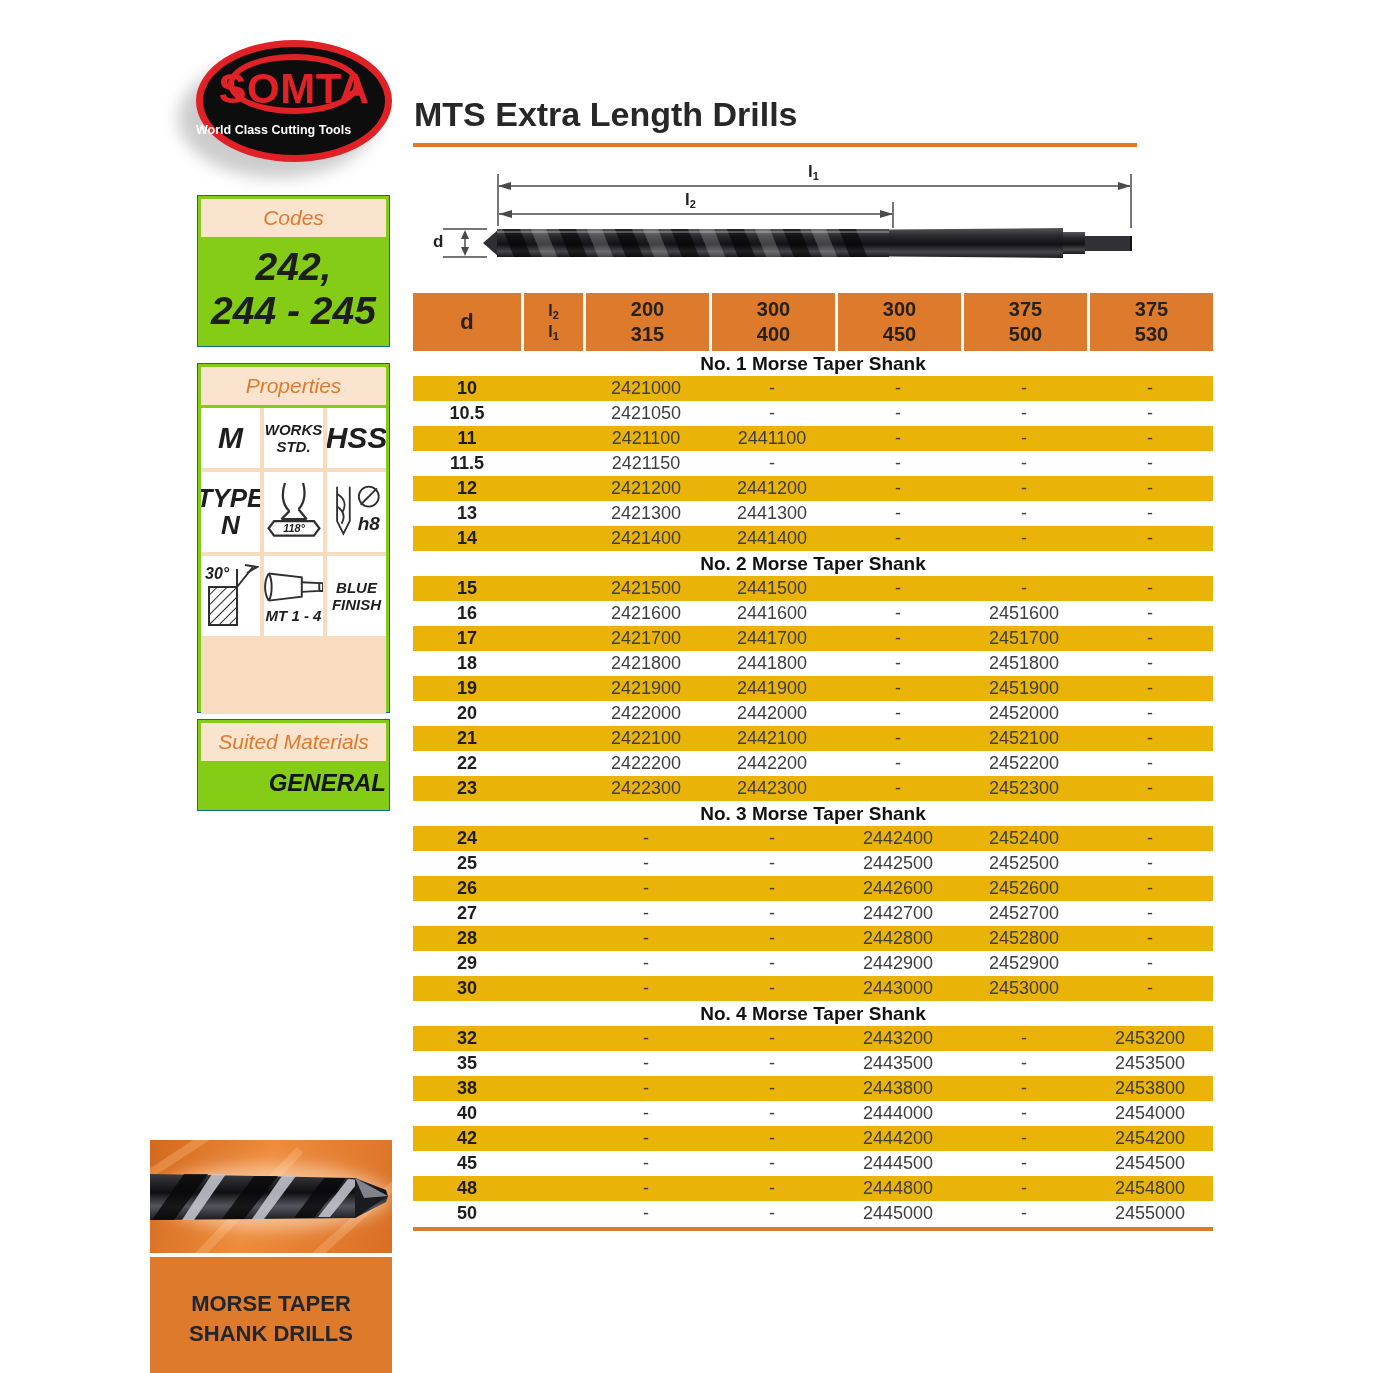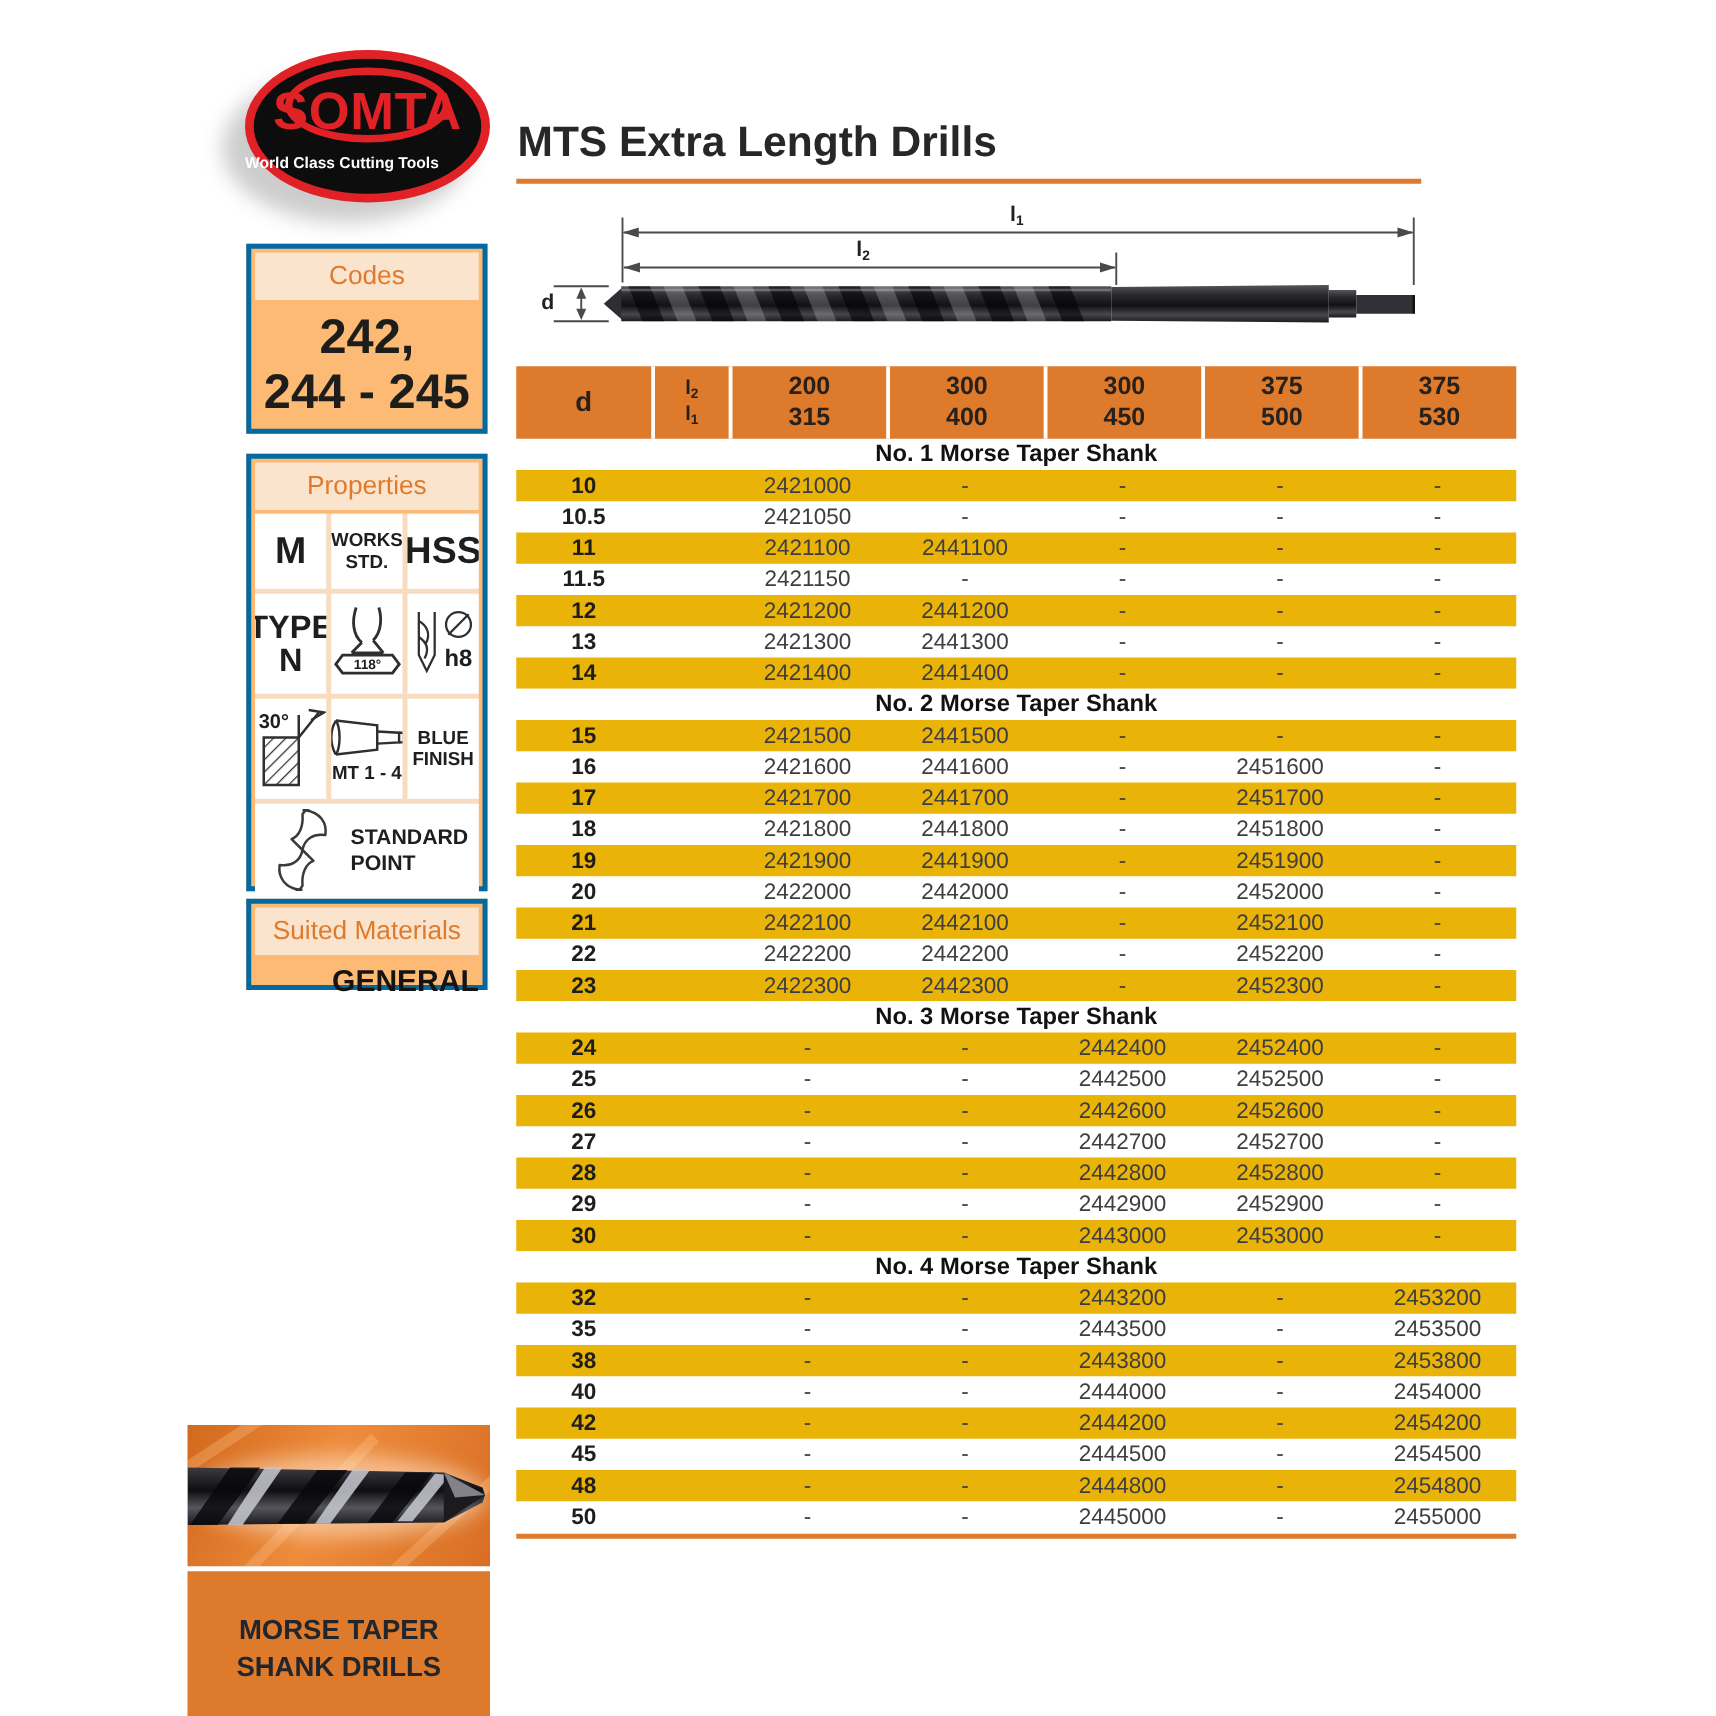--- a/index.html
+++ b/index.html
@@ -22,38 +22,38 @@
   
   .page-title{position:absolute;left:414px;top:95px;font-size:34px;font-weight:bold;color:#272727;}
   .title-rule{position:absolute;left:413px;top:143px;width:724px;height:4px;background:#de7a2b;}
 
   
   .diagram{position:absolute;left:413px;top:156px;width:760px;height:134px;}
   .dim-label{position:absolute;font-size:17px;font-weight:bold;color:#222;}
   .dim-label sub{font-size:11px;}
 
   
-  .side-box{position:absolute;left:197px;width:193px;border:4px solid #0369a1;background:#fdba74;
-            padding:3px;box-sizing:border-box;}
+  .side-box{position:absolute;left:197px;width:193px;border:1px solid #0369a1;background:#84cc16;
+            padding:3px;box-sizing:border-box;font-style:italic;}
   .box-header{height:38px;line-height:38px;text-align:center;font-size:21px;color:#df7a2c;background:#fae4cd;}
   .codes-box{top:195px;height:152px;}
   .codes-body{padding-top:8px;text-align:center;font-weight:bold;font-size:39px;color:#1d1d1b;line-height:44px;}
   .props-box{top:363px;height:350px;}
   .props-grid{display:grid;grid-template-columns:1fr 1fr 1fr;grid-template-rows:60px 80px 80px 74px;
               gap:4px;background:#f7dcc0;margin-top:3px;}
   .prop-cell{background:#fff;display:flex;flex-direction:column;align-items:center;justify-content:center;
              position:relative;overflow:hidden;}
   .prop-footer{grid-column:1 / span 3;background:#fff;display:flex;flex-direction:row;align-items:center;
                justify-content:center;gap:8px;}
   .prop-big{font-size:30px;font-weight:bold;color:#1e1e1e;}
   .prop-two{font-size:15px;font-weight:bold;text-align:left;line-height:17px;color:#1e1e1e;}
   .prop-typeN{font-size:26px;font-weight:bold;text-align:center;line-height:27px;color:#1e1e1e;}
   .prop-label{font-size:15px;font-weight:bold;color:#1e1e1e;}
   .footer-label{font-size:17px;font-weight:bold;line-height:21px;color:#1e1e1e;}
-  .suited-box{top:719px;height:73px;}
+  .suited-box{top:719px;height:92px;}
   .suited-body{height:44px;line-height:44px;text-align:right;font-weight:bold;font-size:24px;color:#141414;}
 
   
   .mtable{position:absolute;left:413px;top:293px;width:800px;}
   .thead,.trow{display:grid;grid-template-columns:108px 62px 126px 126px 126px 126px 126px;}
   .thead{height:58px;}
   .th{background:#de7a2b;color:#27211b;display:flex;flex-direction:column;align-items:center;
       justify-content:center;font-weight:bold;border-left:3px solid #fff;}
   .th:first-child{border-left:none;}
   .th-d{font-size:22px;}
@@ -228,34 +228,20 @@
             <path d="M44 13 L62 14 L62 22 L44 23"></path>
             <line x1="66" y1="14" x2="66" y2="22"></line>
             <path d="M62 14 L66 14 L66 22 L62 22"></path>
           </g>
         </svg>
         <span class="prop-label">MT 1 - 4</span>
       </div>
       <div class="prop-cell">
         <span class="prop-two">BLUE</span>
         <span class="prop-two">FINISH</span>
-      </div>
-      <div class="prop-footer">
-        <svg width="60" height="70" viewBox="0 0 66 88">
-          <g stroke="#3a3a3a" stroke-width="2.5" fill="none" stroke-linejoin="round">
-            <path d="M33 44 C35 33 44 27 56 29 C58 16 50 6 36 4 L33 8 C34 20 30 30 22 33 Z"></path>
-            <path d="M33 44 C31 55 22 61 10 59 C8 72 16 82 30 84 L33 80 C32 68 36 58 44 55 Z"></path>
-            <line x1="33" y1="4" x2="40" y2="4"></line>
-            <line x1="26" y1="84" x2="33" y2="84"></line>
-          </g>
-        </svg>
-        <span class="footer-label">
-          <span>STANDARD</span><br>
-          <span>POINT</span>
-        </span>
       </div>
     </div>
   </div>
 
   <div class="side-box suited-box">
     <div class="box-header">Suited Materials</div>
     <div class="suited-body">GENERAL</div>
   </div>
 
   <div class="mtable">

